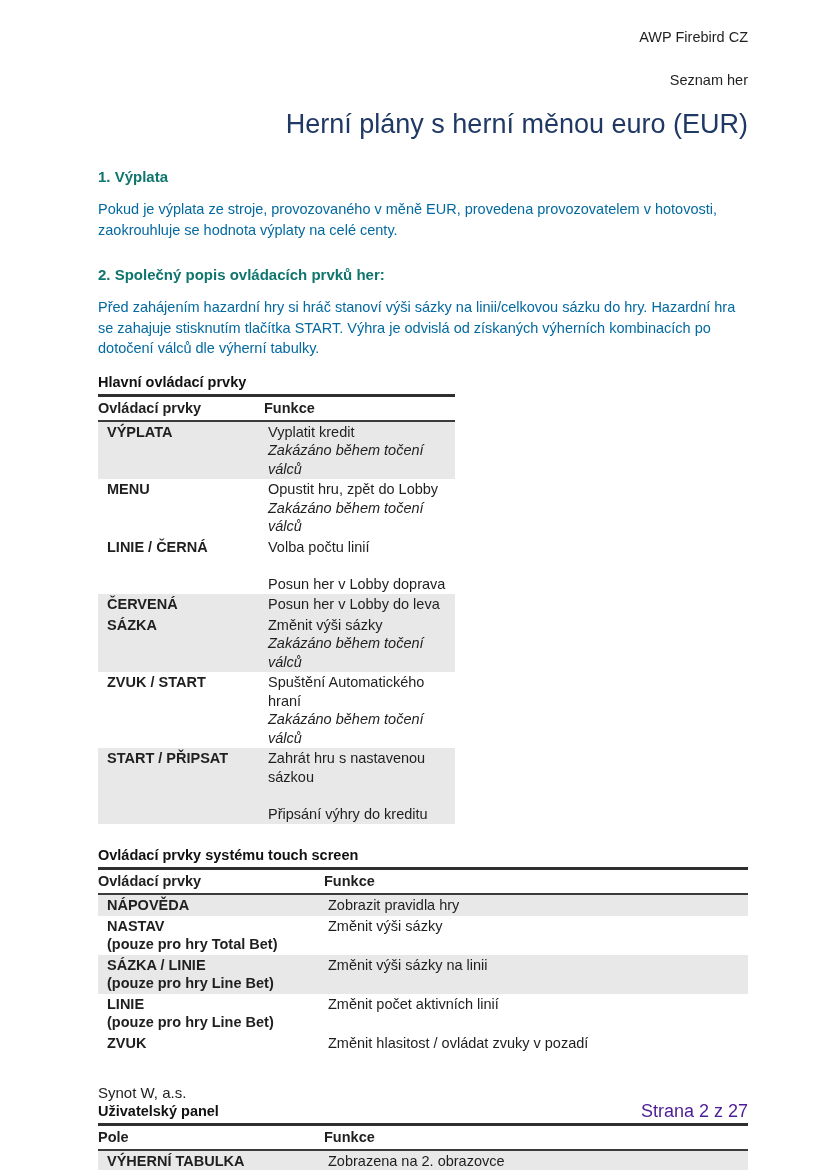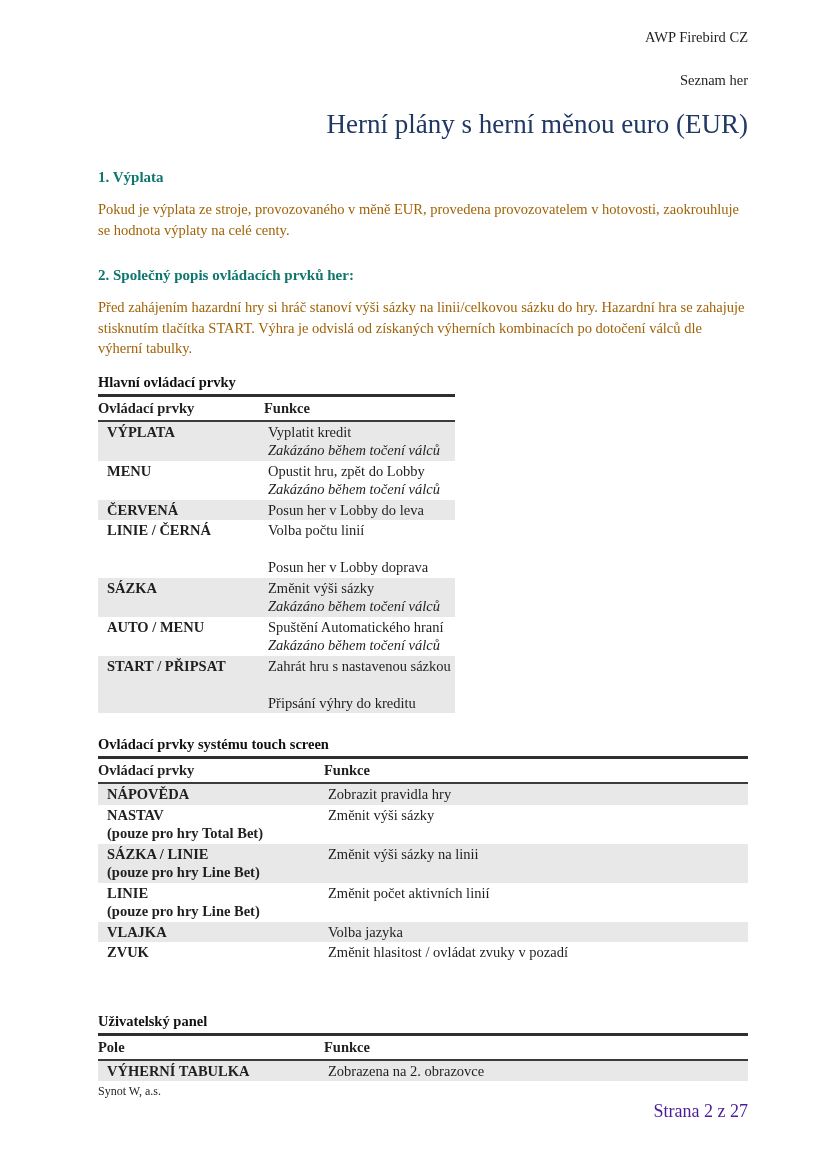--- a/index.html
+++ b/index.html
@@ -8,21 +8,21 @@
     background: #ffffff;
   }
   .page {
     position: relative;
     width: 827px;
     height: 1170px;
     background: #ffffff;
     box-sizing: border-box;
     padding: 28px 79px 0 98px;
     overflow: hidden;
-    font-family: Liberation Serif, serif;
+    font-family: Liberation Sans, sans-serif;
     color: #1f1f1f;
   }
   .doc-header {
     text-align: right;
     font-size: 14.5px;
     line-height: 18px;
   }
   .doc-header .hline1 { margin-bottom: 25px; }
   .doc-header .hline2 { margin-bottom: 16px; }
   .title {
@@ -37,21 +37,21 @@
     margin: 25px 0 0 0;
     font-size: 15px;
     font-weight: 700;
     line-height: 20px;
     color: #0f766e;
   }
   .body-para {
     margin: 12px 0 0 0;
     font-size: 14.5px;
     line-height: 20.5px;
-    color: #a16207;
+    color: #0369a1;
   }
   .tcap {
     font-size: 14.5px;
     font-weight: 700;
     line-height: 18px;
     margin: 0 0 3px 0;
     color: #111111;
   }
   .tcap1 { margin-top: 14px; }
   .tcap2 { margin-top: 22px; }
@@ -89,21 +89,21 @@
     font-weight: 400;
     margin-left: 36px;
   }
   .thead .c2 { font-weight: 700; }
   .fl, .cl { min-height: 18.5px; }
   .it { font-style: italic; }
   .footer-company {
     position: absolute;
     left: 98px;
     top: 1084px;
-    font-size: 12px;
+    font-size: 15px;
     color: #1f1f1f;
   }
   .footer-page {
     position: absolute;
     right: 79px;
     top: 1101px;
     font-size: 18px;
     color: #4c1d95;
   }
 </style>
@@ -138,43 +138,43 @@
         <div class="fl it">Zakázáno během točení válců</div>
       </div>
     </div>
     <div class="trow">
       <div class="c1">MENU</div>
       <div class="c2">
         <div class="fl">Opustit hru, zpět do Lobby</div>
         <div class="fl it">Zakázáno během točení válců</div>
       </div>
     </div>
-    <div class="trow shaded">
-      <div class="c1">ČERVENÁ</div>
-      <div class="c2">
-        <div class="fl">Posun her v Lobby do leva</div>
-      </div>
-    </div>
     <div class="trow">
       <div class="c1">LINIE / ČERNÁ</div>
       <div class="c2">
         <div class="fl">Volba počtu linií</div>
         <div class="fl"></div>
         <div class="fl">Posun her v Lobby doprava</div>
       </div>
     </div>
     <div class="trow shaded">
+      <div class="c1">ČERVENÁ</div>
+      <div class="c2">
+        <div class="fl">Posun her v Lobby do leva</div>
+      </div>
+    </div>
+    <div class="trow shaded">
       <div class="c1">SÁZKA</div>
       <div class="c2">
         <div class="fl">Změnit výši sázky</div>
         <div class="fl it">Zakázáno během točení válců</div>
       </div>
     </div>
     <div class="trow">
-      <div class="c1">AUTO / MENU</div>
+      <div class="c1">ZVUK / START</div>
       <div class="c2">
         <div class="fl">Spuštění Automatického hraní</div>
         <div class="fl it">Zakázáno během točení válců</div>
       </div>
     </div>
     <div class="trow shaded">
       <div class="c1">START / PŘIPSAT</div>
       <div class="c2">
         <div class="fl">Zahrát hru s nastavenou sázkou</div>
         <div class="fl"></div>
@@ -215,26 +215,20 @@
     </div>
     <div class="trow">
       <div class="c1">
         <div class="cl">LINIE</div>
         <div class="cl">(pouze pro hry Line Bet)</div>
       </div>
       <div class="c2">
         <div class="fl">Změnit počet aktivních linií</div>
       </div>
     </div>
-    <div class="trow shaded">
-      <div class="c1">VLAJKA</div>
-      <div class="c2">
-        <div class="fl">Volba jazyka</div>
-      </div>
-    </div>
     <div class="trow">
       <div class="c1">ZVUK</div>
       <div class="c2">
         <div class="fl">Změnit hlasitost / ovládat zvuky v pozadí</div>
       </div>
     </div>
   </div>
 
   <div class="tcap tcap3">Uživatelský panel</div>
   <div class="tbl t3">

